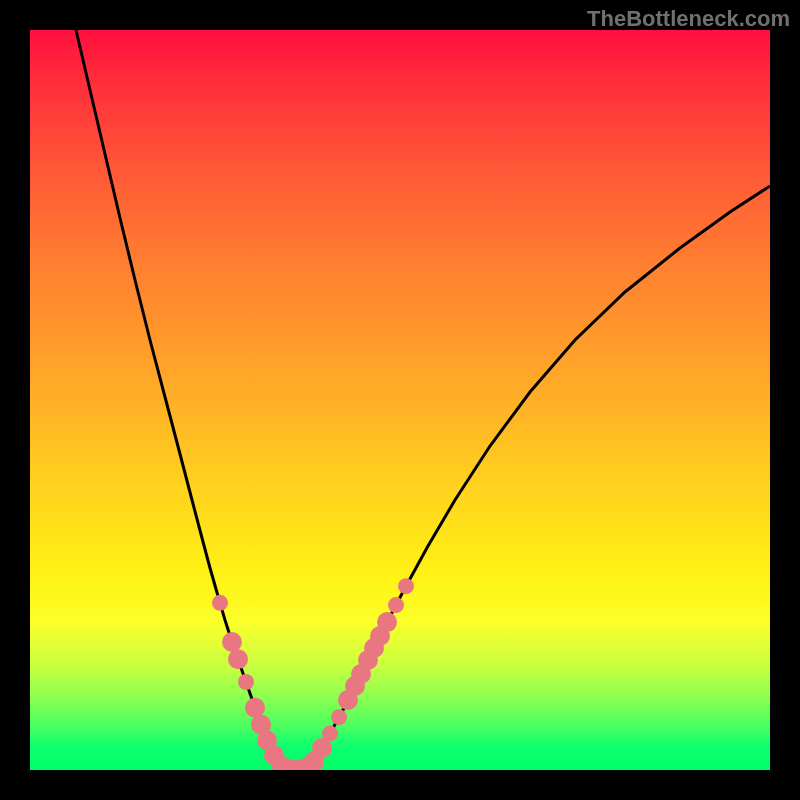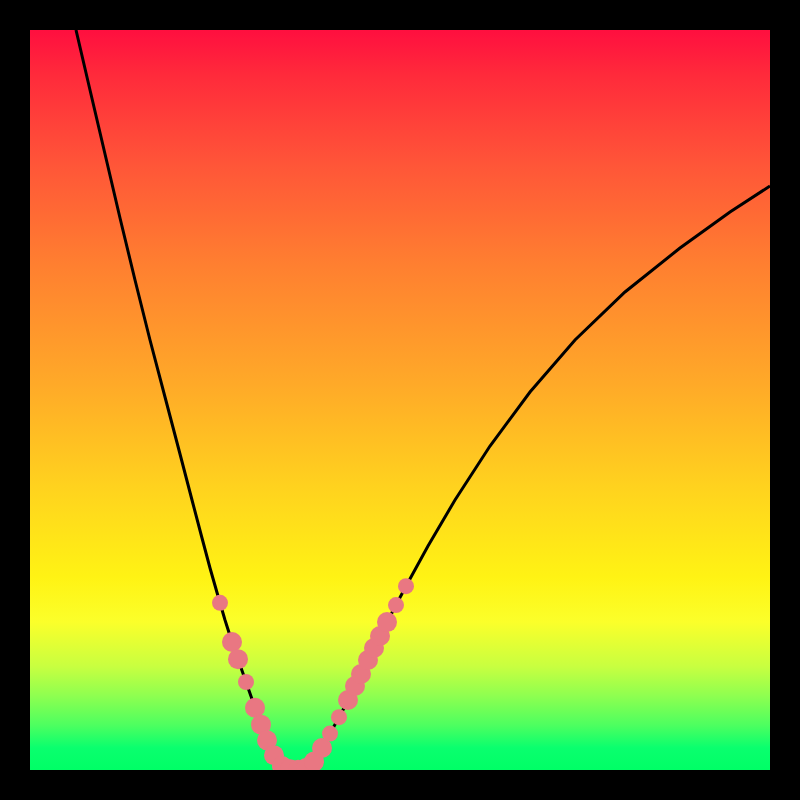--- a/index.html
+++ b/index.html
@@ -85,13 +85,14 @@
           <circle cx="331" cy="644" r="10" fill="#e97782"></circle>
           <circle cx="338" cy="630" r="10" fill="#e97782"></circle>
           <circle cx="344" cy="618" r="10" fill="#e97782"></circle>
           <circle cx="350" cy="606" r="10" fill="#e97782"></circle>
           <circle cx="357" cy="592.1052631578947" r="10" fill="#e97782"></circle>
           <circle cx="366" cy="575.0526315789474" r="8" fill="#e97782"></circle>
           <circle cx="376" cy="556.1739130434783" r="8" fill="#e97782"></circle>
         </g>
     </svg>
   </div>
+  <div class="watermark">TheBottleneck.com</div>
 </div>
 
 </body></html>

